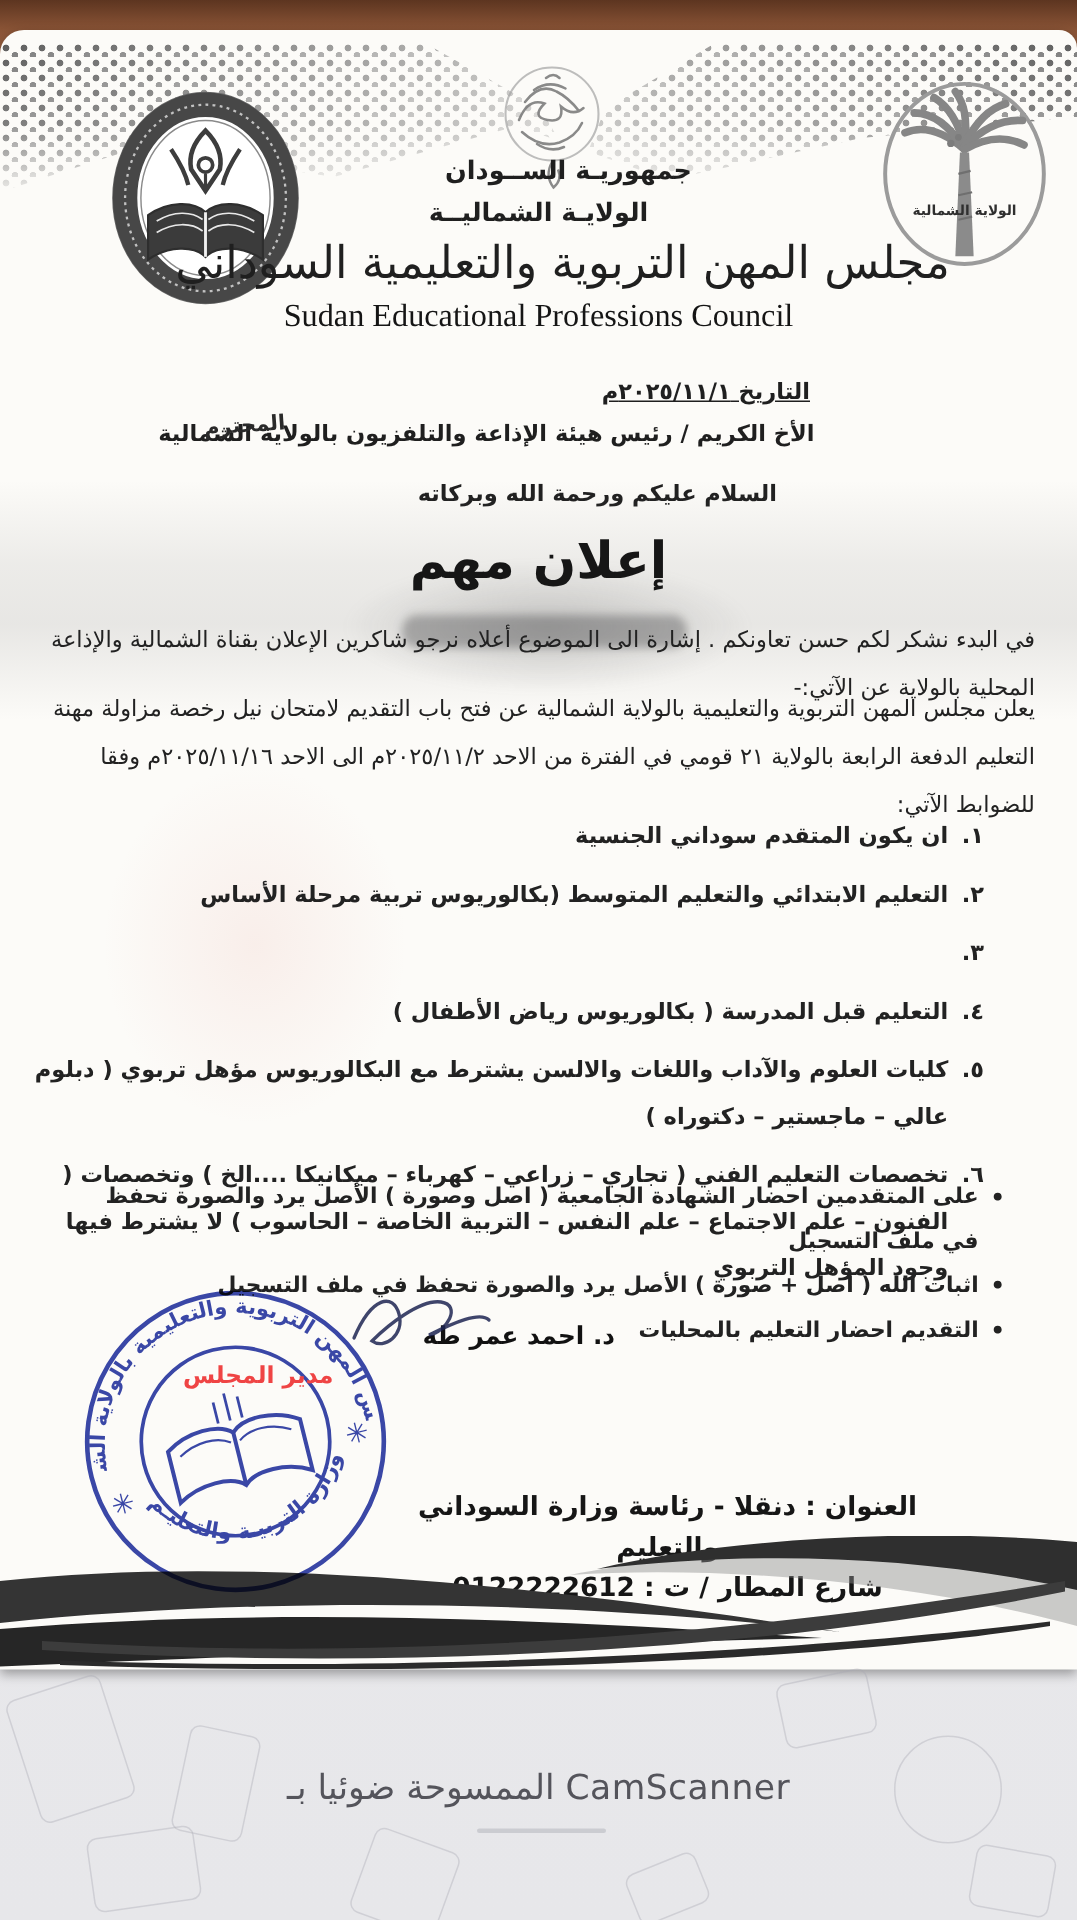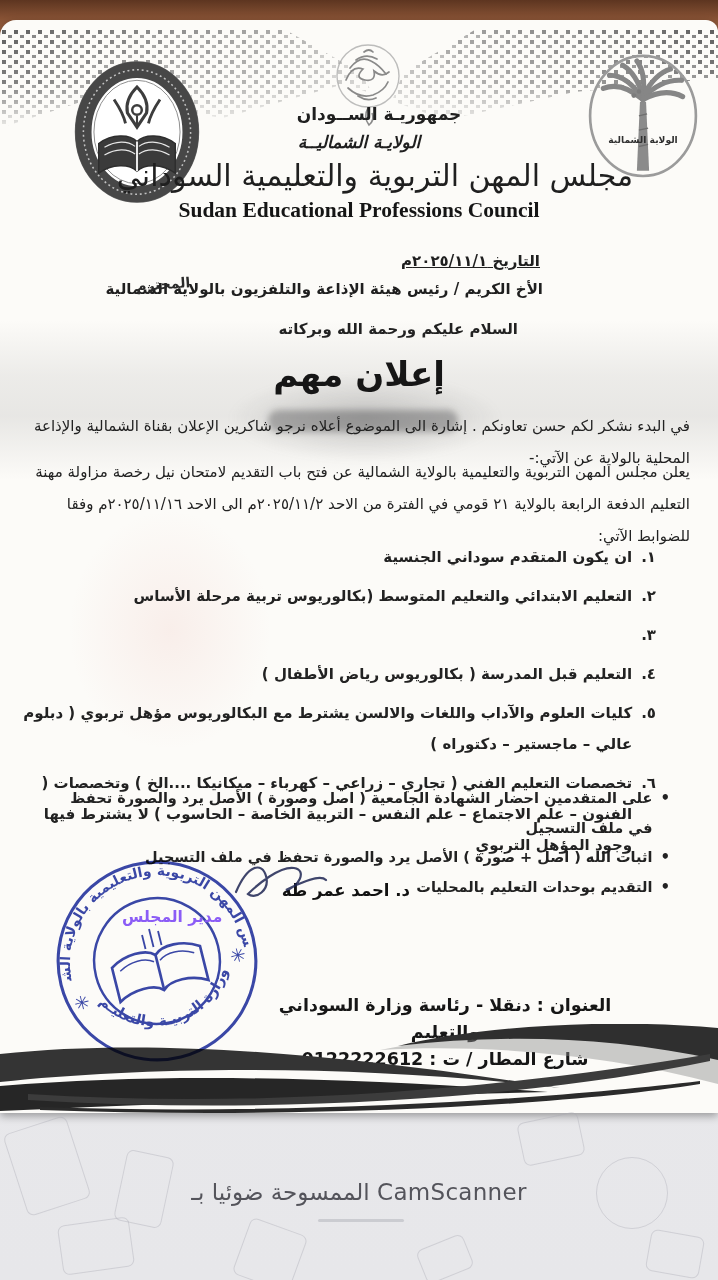--- a/index.html
+++ b/index.html
@@ -36,23 +36,23 @@
     background:
       linear-gradient(to bottom,rgba(252,251,248,0) 0%,rgba(252,251,248,.2) 55%,rgba(252,251,248,.9) 100%),
       linear-gradient(to right,rgba(252,251,248,0) 0%,rgba(252,251,248,.5) 40%,rgba(252,251,248,.7) 51%,rgba(252,251,248,.45) 62%,rgba(252,251,248,0) 100%);}
   .halftone .notch{position:absolute;left:282px;top:0;width:196px;height:92px;background:#fcfbf8;
     clip-path:polygon(0 0,100% 0,62% 48%,53% 96%,40% 48%);}
   
   .logo-left{position:absolute;left:70px;top:34px;width:134px;height:156px;}
   .medallion{position:absolute;left:330px;top:18px;width:76px;height:96px;}
   .logo-right{position:absolute;left:584px;top:28px;width:118px;height:144px;}
   
-  .hdr{position:absolute;left:0;width:718px;text-align:center;direction:rtl;font-weight:bold;}
+  .hdr{position:absolute;left:0;width:718px;text-align:center;direction:rtl;}
   .country{top:82px;font-size:17px;font-weight:700;letter-spacing:.5px;}
-  .state{top:110px;font-size:17px;font-weight:700;font-style:italic;}
+  .state{top:110px;font-size:17px;font-weight:700;}
   .council-ar{top:136px;font-size:30px;font-weight:400;margin-left:16px;}
   .council-en{top:176px;font-size:21.5px;font-family:"Liberation Serif","DejaVu Serif",serif;direction:ltr;color:#151515;}
   
   .date-line{position:absolute;right:178px;top:232px;direction:rtl;font-size:15px;font-weight:700;text-decoration:underline;}
   .recipient-row{position:absolute;right:175px;left:100px;top:260px;direction:rtl;font-size:15px;font-weight:700;text-align:right;}
   .honorific{position:absolute;left:136px;top:256px;direction:rtl;font-size:14px;font-weight:700;transform:rotate(-4deg);color:#2a2a2a;}
   .salutation{position:absolute;right:200px;top:300px;direction:rtl;font-size:15px;font-weight:700;}
   .title{position:absolute;left:0;width:718px;top:334px;text-align:center;direction:rtl;
     font-size:34px;font-weight:700;color:#161616;}
   .body-text{position:absolute;right:28px;left:22px;direction:rtl;font-size:15px;font-weight:400;
@@ -61,21 +61,21 @@
   .intro2{top:436px;}
   .numlist{position:absolute;right:62px;left:22px;top:522px;direction:rtl;}
   .numlist .item{display:flex;gap:9px;font-size:15px;font-weight:600;line-height:31px;margin-bottom:8px;color:#222;}
   .numlist .num{flex:0 0 auto;}
   .bullets{position:absolute;right:48px;left:60px;top:764px;direction:rtl;}
   .bullets .item{display:flex;gap:8px;font-size:14.5px;font-weight:600;line-height:29.5px;color:#222;}
   .bullets .dot{flex:0 0 auto;font-size:15px;}
   
   .sig-name{position:absolute;left:238px;top:846px;width:172px;text-align:right;direction:rtl;
     font-size:16.5px;font-weight:700;color:#111;z-index:4;margin-top:15px;}
-  .sig-title{position:absolute;left:122px;top:888px;direction:rtl;font-size:15.5px;font-weight:700;color:#8b5cf6;z-index:4;}
+  .sig-title{position:absolute;left:122px;top:888px;direction:rtl;font-size:15.5px;font-weight:700;color:#ef4444;z-index:4;}
   .scribble{position:absolute;left:228px;top:834px;z-index:4;}
   .stamp{position:absolute;left:54px;top:838px;width:206px;height:206px;transform:rotate(-14deg);
     opacity:.93;mix-blend-mode:multiply;z-index:3;}
   
   .contact{position:absolute;left:262px;top:972px;width:366px;text-align:center;direction:rtl;
     font-size:17.5px;font-weight:700;line-height:27px;color:#161616;}
   
   .swoosh{position:absolute;left:0;top:1004px;width:718px;height:89px;}
   
   .cs-footer{position:absolute;left:0;top:1113px;width:636px;height:167px;}
@@ -205,21 +205,21 @@
     <div class="item">
       <span class="dot">•</span>
       <span>على المتقدمين احضار الشهادة الجامعية ( اصل وصورة ) الأصل يرد والصورة تحفظ في ملف التسجيل</span>
     </div>
     <div class="item">
       <span class="dot">•</span>
       <span>اثبات الله ( اصل + صورة ) الأصل يرد والصورة تحفظ في ملف التسجيل</span>
     </div>
     <div class="item">
       <span class="dot">•</span>
-      <span>التقديم بوحدات التعليم بالمحليات</span>
+      <span>التقديم احضار التعليم بالمحليات</span>
     </div>
   </div>
 
   <div class="sig-name">د. احمد عمر طه</div>
   <div class="sig-title">مدير المجلس</div>
   <div class="scribble">
     <svg width="104" height="58" viewBox="0 0 104 58">
       <path d="M8,38 C20,10 34,8 38,22 C42,36 28,46 20,40 C30,30 52,12 66,14 C80,16 70,34 58,36 C74,28 92,20 98,26" fill="none" stroke="#1d2552" stroke-width="2.2" stroke-linecap="round" opacity=".85"></path>
     </svg>
   </div>

